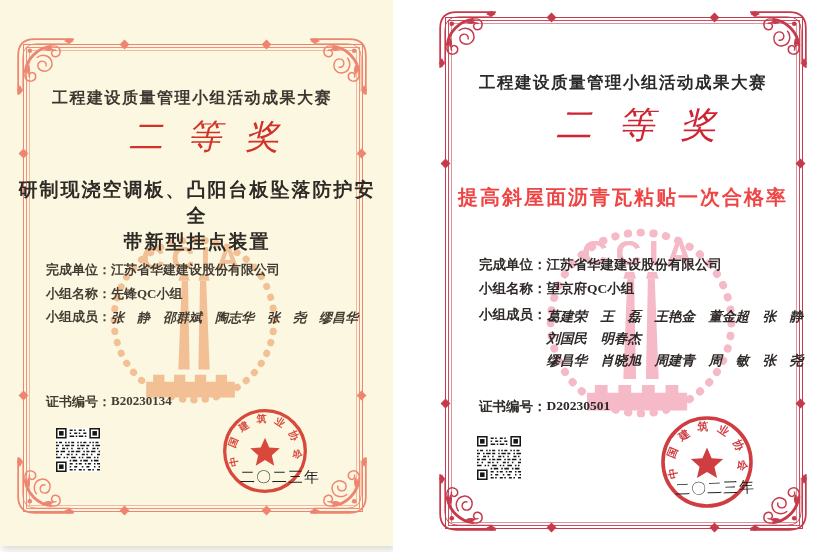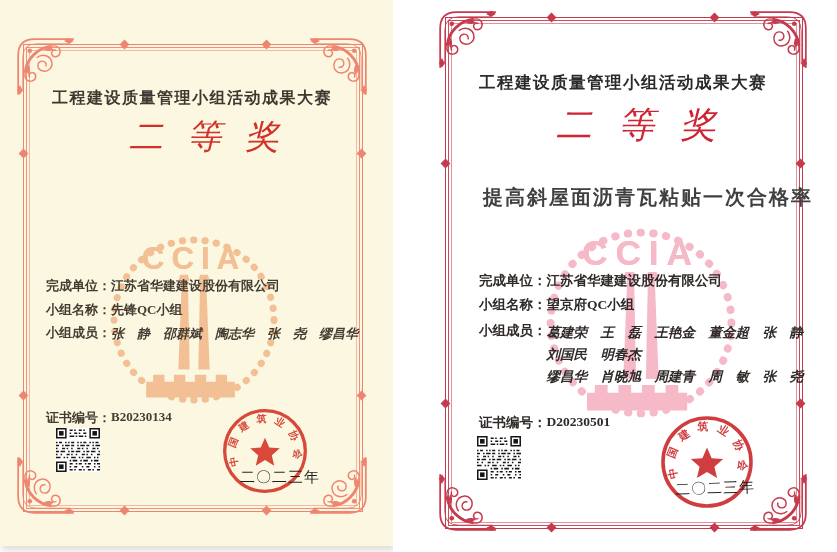--- a/index.html
+++ b/index.html
@@ -21,26 +21,26 @@
   .orn{position:absolute;width:7px;height:7px;background:currentColor;transform:rotate(45deg);z-index:3;}
 
   .t-center{position:absolute;text-align:center;z-index:4;}
   .comp-title{font-weight:bold;letter-spacing:1.5px;color:#3c3831;font-size:16px;}
   .cert-right .comp-title{color:#2a2a2a;font-size:16.5px;}
   .award{font-family:"DejaVu Serif",serif;font-style:italic;font-weight:normal;}
   .cert-left .award{font-size:34px;color:#d2312a;letter-spacing:24px;padding-left:24px;}
   .cert-right .award{font-size:36px;color:#cf2433;letter-spacing:26px;padding-left:26px;}
   .project{font-family:"DejaVu Serif",serif;font-weight:600;color:#2e2a25;letter-spacing:2px;}
   .cert-left .project{font-size:19px;line-height:26px;}
-  .cert-right .project{font-size:20px;color:#404040;text-align:right;}
+  .cert-right .project{font-size:20px;color:#ef4444;}
 
   .rows{position:absolute;z-index:4;font-family:"Liberation Serif",serif;font-weight:bold;
         color:#443c32;font-size:13px;}
   .cert-right .rows{color:#2f2a28;font-size:13.5px;}
-  .row{position:absolute;left:0;white-space:nowrap;display:flex;margin-top:16px;}
+  .row{position:absolute;left:0;white-space:nowrap;display:flex;}
   .row .lbl{flex:none;}
   .memlines div{white-space:nowrap;font-style:italic;}
   .cert-left .memlines div{line-height:20px;}
   .cert-right .memlines div{line-height:22px;}
 
   .wm{position:absolute;z-index:1;}
   .qr{position:absolute;z-index:4;}
   .seal{position:absolute;z-index:5;opacity:.93;}
   .year{position:absolute;z-index:6;font-family:"Liberation Serif",serif;color:#1e1e1e;
         font-size:15px;letter-spacing:1px;white-space:nowrap;}
@@ -133,20 +133,24 @@
     <div class="orn" style="left:358px;top:150px;"></div>
     <div class="orn" style="left:358px;top:392px;"></div>
 
     <svg class="wm" style="left:106px;top:220px;width:176px;height:200px;color:#f2c094;" viewBox="0 0 200 230">
       <use href="#cciasym"></use>
       <text x="100" y="56" text-anchor="middle" font-size="36" font-weight="bold" letter-spacing="8" fill="currentColor" font-family="Liberation Sans, sans-serif">CCIA</text>
     </svg>
 
     <div class="t-center comp-title" style="left:23px;top:88px;width:338px;">工程建设质量管理小组活动成果大赛</div>
     <div class="t-center award" style="left:23px;top:114px;width:338px;">二等奖</div>
+    <div class="t-center project" style="left:10px;top:176px;width:374px;">
+      <div>研制现浇空调板、凸阳台板坠落防护安全</div>
+      <div>带新型挂点装置</div>
+    </div>
 
     <div class="rows" style="left:46px;top:0;width:320px;height:546px;">
       <div class="row" style="top:261px;">
         <span class="lbl">完成单位：</span>
         <span>江苏省华建建设股份有限公司</span>
       </div>
       <div class="row" style="top:285px;">
         <span class="lbl">小组名称：</span>
         <span>先锋QC小组</span>
       </div>

